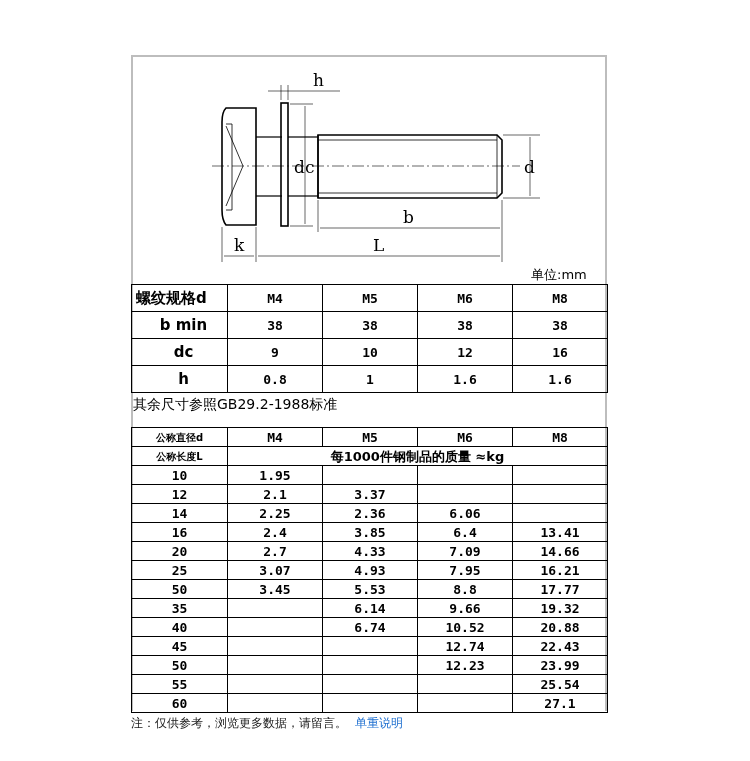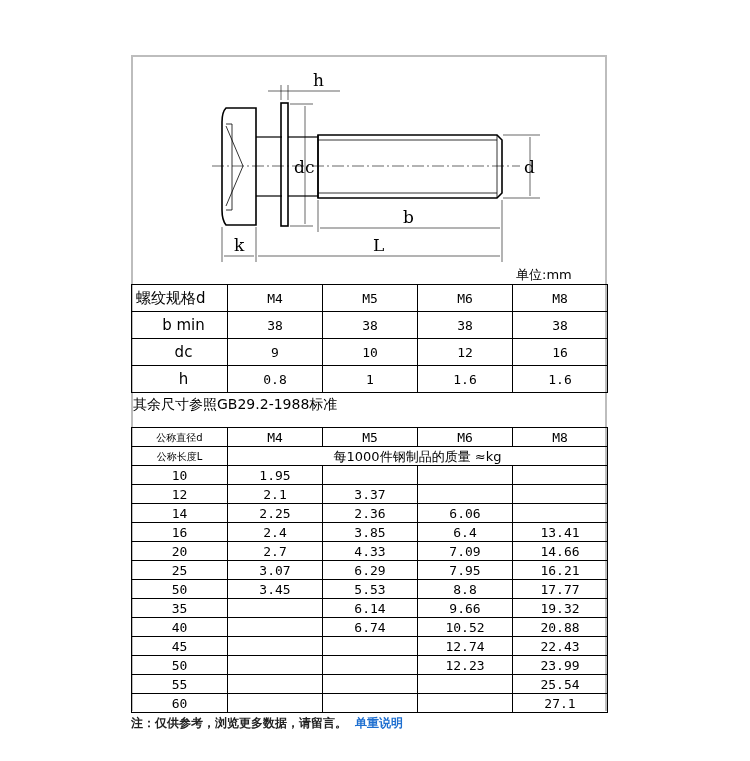--- a/index.html
+++ b/index.html
@@ -2,34 +2,34 @@
 <html><head>
 <meta charset="utf-8">
 <style>
   html, body { margin:0; padding:0; background:#ffffff; }
   body { width:750px; height:761px; position:relative; overflow:hidden;
          font-family: "DejaVu Sans", "Liberation Sans", sans-serif; color:#000; }
   .frame { position:absolute; left:131px; top:55px; width:476px; height:656px;
            border-left:2px solid #bdbdbd; border-top:2px solid #bdbdbd; border-right:2px solid #bdbdbd;
            box-sizing:border-box; }
   .drawing { position:absolute; left:133px; top:57px; width:472px; height:227px; }
-  .unit { position:absolute; left:516px; top:266px; font-size:13px; font-family:"DejaVu Sans", sans-serif; }
-  table { border-collapse:collapse; position:absolute; table-layout:fixed; }
+  .unit { position:absolute; left:531px; top:266px; font-size:13px; font-family:"DejaVu Sans", sans-serif; }
+  table { border-collapse:collapse; position:absolute; table-layout:fixed;font-weight:bold; }
   td { border:1px solid #000; text-align:center; padding:0; white-space:nowrap; overflow:hidden;
        font-family:"DejaVu Sans Mono", "Liberation Mono", monospace; }
   .t1 { left:131px; top:284px; width:476px; }
   .t1 td { height:26px; font-size:13px; }
   .t1 td.lbl { font-family:"DejaVu Sans", sans-serif; font-size:15px; text-align:left; padding-left:4px; }
   .t1 td.lbl.c { text-align:center; padding-left:8px; }
   .note1 { position:absolute; left:133px; top:396px; font-size:14px; font-family:"DejaVu Sans", sans-serif; }
   .t2 { left:131px; top:427px; width:476px; }
   .t2 td { height:18px; font-size:13px; line-height:17px; }
   .t2 td.hdr { font-family:"DejaVu Sans", sans-serif; font-size:10px; }
   .t2 td.mass { font-family:"DejaVu Sans", sans-serif; font-size:13px; }
-  .footer { position:absolute; left:131px; top:715px; font-size:12px; font-family:"DejaVu Sans", sans-serif; color:#222;font-weight:bold; }
+  .footer { position:absolute; left:131px; top:715px; font-size:12px; font-family:"DejaVu Sans", sans-serif; color:#222; }
   .footer a { color:#1e6fd0; text-decoration:none; margin-left:8px; cursor:pointer; }
 </style>
 </head>
 <body>
 
 <div class="frame"></div>
 
 <svg class="drawing" viewBox="133 57 472 227" width="472" height="227">
   <g stroke="#000" fill="none" stroke-width="1.2">
 
@@ -182,21 +182,21 @@
       <tr>
         <td>20</td>
         <td>2.7</td>
         <td>4.33</td>
         <td>7.09</td>
         <td>14.66</td>
       </tr>
       <tr>
         <td>25</td>
         <td>3.07</td>
-        <td>6.29</td>
+        <td>4.93</td>
         <td>7.95</td>
         <td>16.21</td>
       </tr>
       <tr>
         <td>50</td>
         <td>3.45</td>
         <td>5.53</td>
         <td>8.8</td>
         <td>17.77</td>
       </tr>

